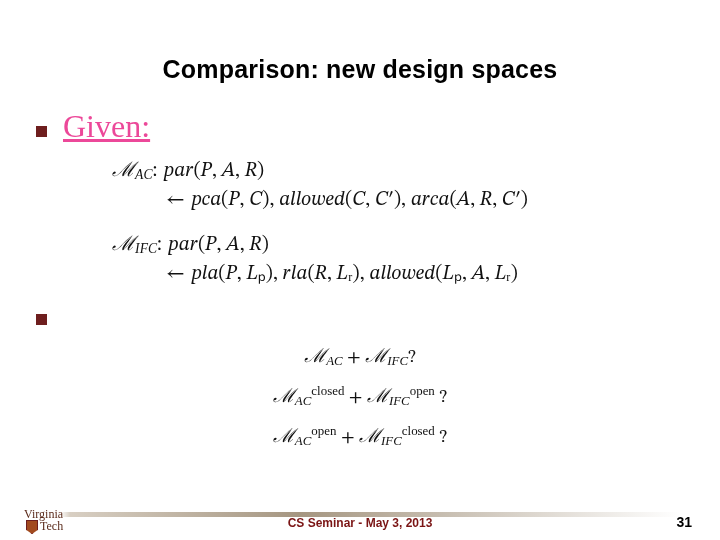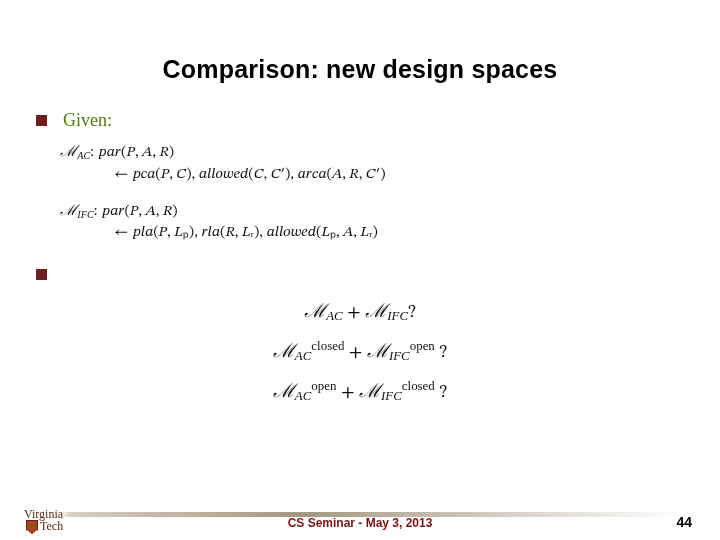--- a/index.html
+++ b/index.html
@@ -72,29 +72,30 @@
     margin-top: 8px;
   }
   .bullet {
     width: 11px; height: 11px;
     background: #6e1e1e;
     margin-right: 16px;
     margin-top: 7px;
     flex-shrink: 0;
   }
   .bullet-text {
-    font-size: 18px;
-    color: #4d7c0f;
+    font-size: 32px;
+    color: #ec4899;
+    text-decoration: underline;
   }
   .formula-block {
-    margin-left: 24px;
+    margin-left: 76px;
     margin-top: 10px;
     margin-bottom: 14px;
     font-family: "Cambria Math", "STIX Two Math", "Latin Modern Math", "Times New Roman", serif;
-    font-size: 15px;
+    font-size: 20px;
     color: #111;
     line-height: 1.45;
   }
   .formula-block .line2 {
     padding-left: 54px;
   }
   .centered-block {
     margin-top: 12px;
     text-align: center;
     font-family: "Cambria Math", "STIX Two Math", "Latin Modern Math", "Times New Roman", serif;
@@ -209,16 +210,16 @@
 
   </div>
 
   <div class="footer">
     <div class="footerline"></div>
     <div class="logo">
       <span>Virginia</span><br>
       <span class="shield"></span><span>Tech</span>
     </div>
     <div class="footer-center">CS Seminar - May 3, 2013</div>
-    <div class="pagenum">44</div>
+    <div class="pagenum">31</div>
   </div>
 
 </div>
 
 </body></html>

